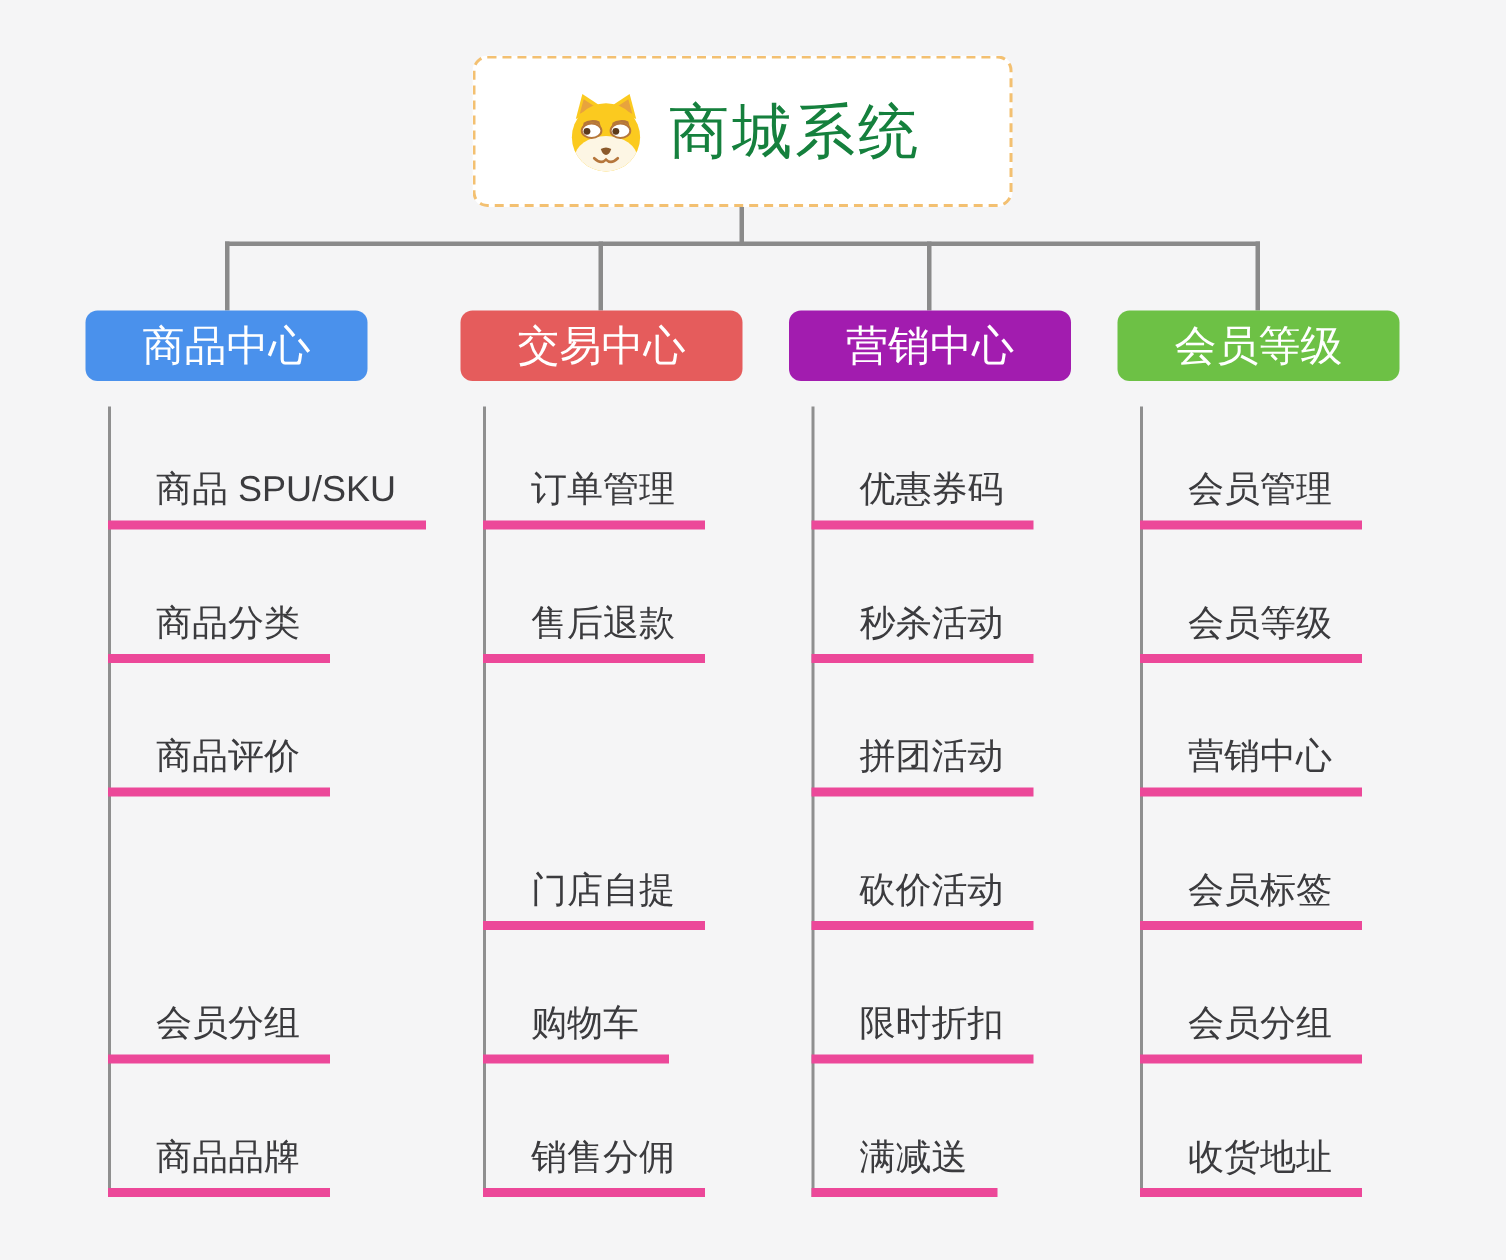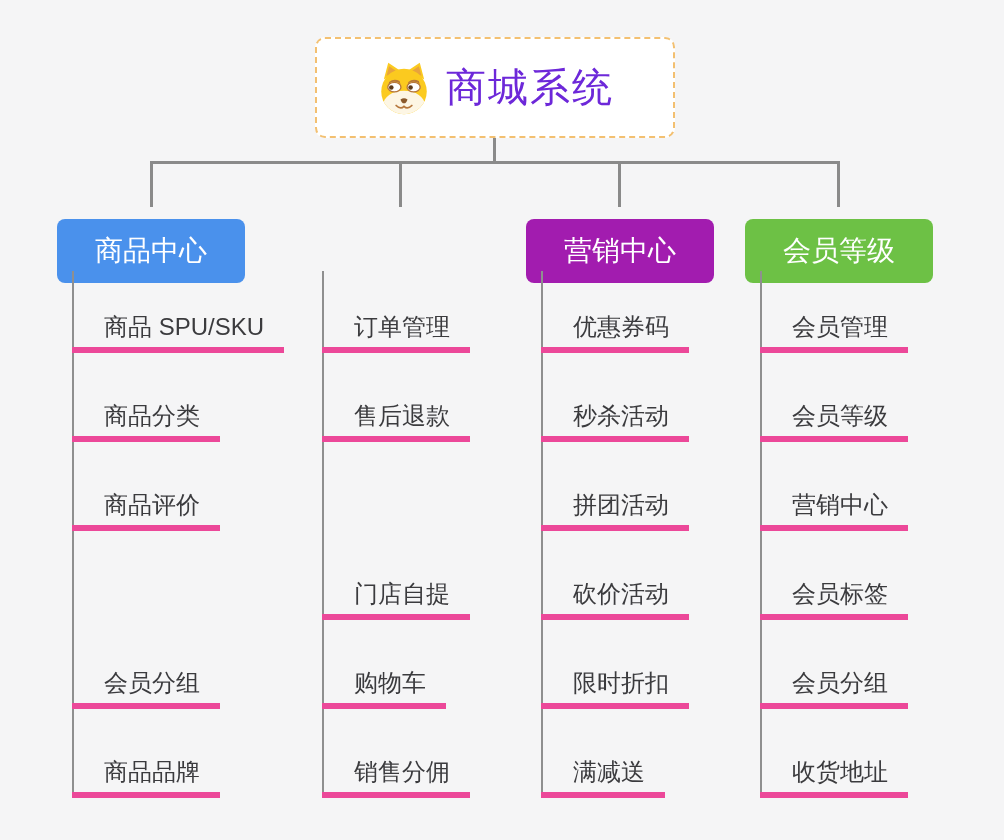--- a/index.html
+++ b/index.html
@@ -14,25 +14,25 @@
   .hbar{left:150px;top:161px;width:690px;height:3px;}
   .drop{top:161px;width:3px;height:46px;}
   .drop0{left:150px;} .drop1{left:399px;} .drop2{left:618px;} .drop3{left:837px;}
   
   .root{
     position:absolute;left:315px;top:37px;width:360px;height:101px;
     background:#ffffff;border:2px dashed #f2c握47e;border:2px dashed #f3c071;
     border-radius:10px;box-sizing:border-box;
     display:flex;align-items:center;justify-content:center;gap:14px;
   }
-  .root-title{font-size:40px;letter-spacing:2px;color:#6d28d9;}
+  .root-title{font-size:40px;letter-spacing:2px;color:#15803d;}
   .doge{width:56px;height:56px;flex:0 0 auto;}
   
   .branch-box{
-    position:absolute;top:219px;width:188px;height:64px;border-radius:8px;
+    position:absolute;top:207px;width:188px;height:47px;border-radius:8px;
     display:flex;align-items:center;justify-content:center;
     color:#ffffff;font-size:28px;cursor:default;
   }
   .b0{left:57px;background:#4a91ec;}
   .b1{left:307px;background:#e55c5c;}
   .b2{left:526px;background:#a21caf;}
   .b3{left:745px;background:#6dc145;}
   
   .vline{position:absolute;top:271px;width:2px;height:527px;background:#8f8f8f;}
   .v0{left:72px;} .v1{left:322px;} .v2{left:541px;} .v3{left:760px;}
@@ -78,20 +78,23 @@
       <circle cx="39.5" cy="31.5" r="2.6" fill="#5d3a1a"></circle>
       <path d="M28,45 q4,-2.5 8,0 q-1.5,4.5 -4,4.5 q-2.5,0 -4,-4.5 z" fill="#8b5a2b"></path>
       <path d="M23,52 q5,5 9,1 q4,4 9,-1" fill="none" stroke="#b5763b" stroke-width="2" stroke-linecap="round"></path>
     </svg>
     <span class="root-title">商城系统</span>
   </div>
 
   <div class="branch-box b0">
     <span>商品中心</span>
   </div>
+  <div class="branch-box b1">
+    <span>交易中心</span>
+  </div>
   <div class="branch-box b2">
     <span>营销中心</span>
   </div>
   <div class="branch-box b3">
     <span>会员等级</span>
   </div>
 
   <div class="vline v0"></div>
   <div class="vline v1"></div>
   <div class="vline v2"></div>

